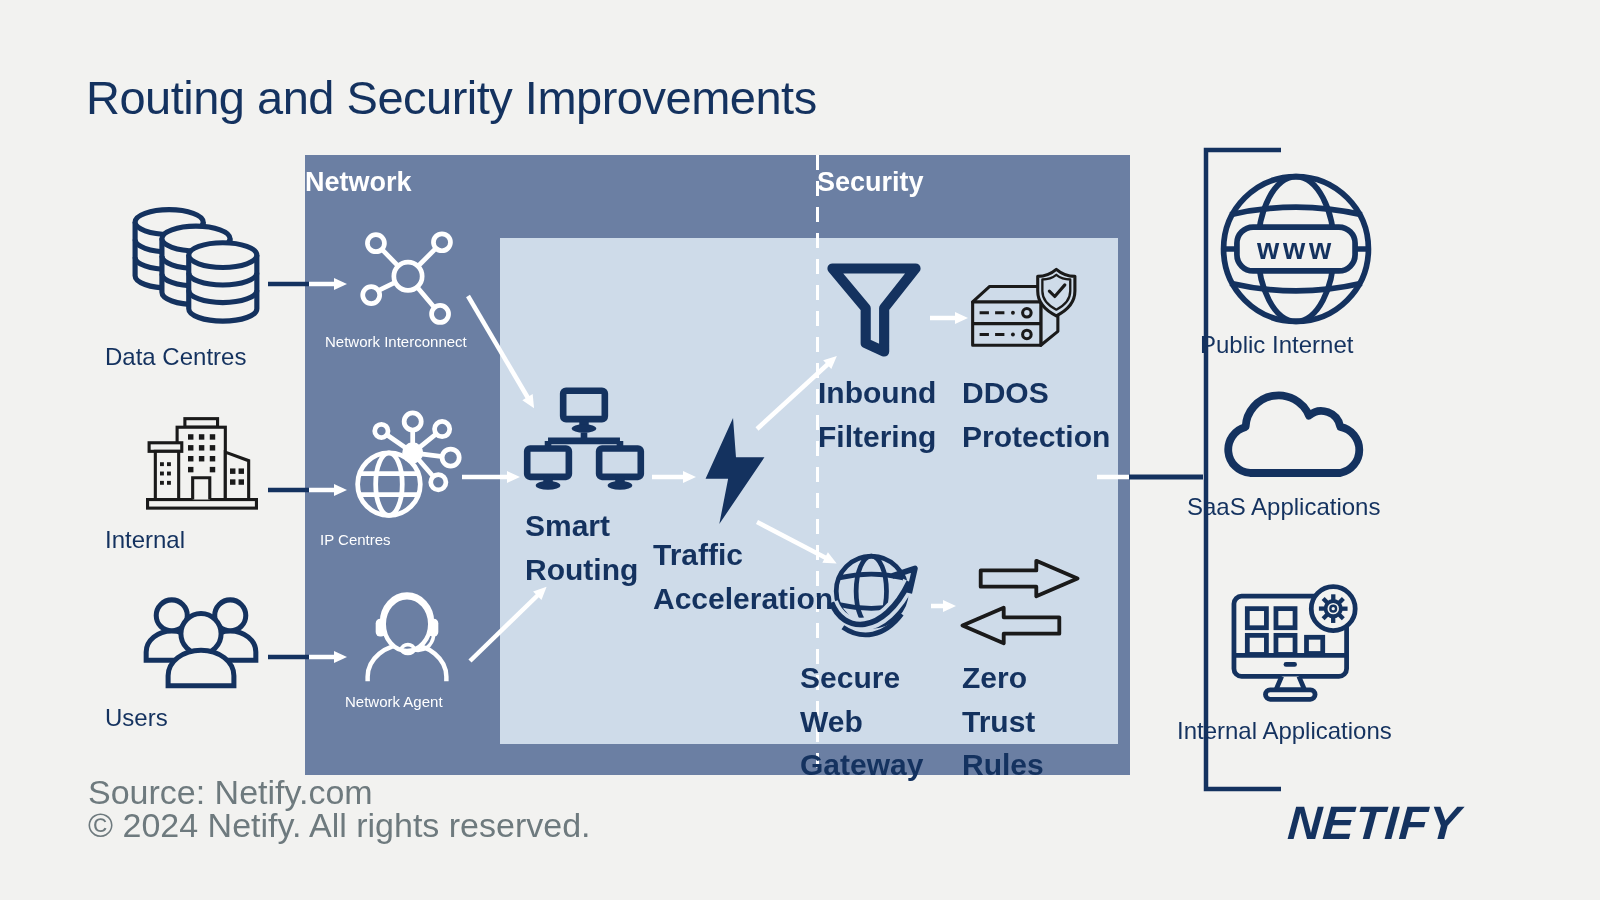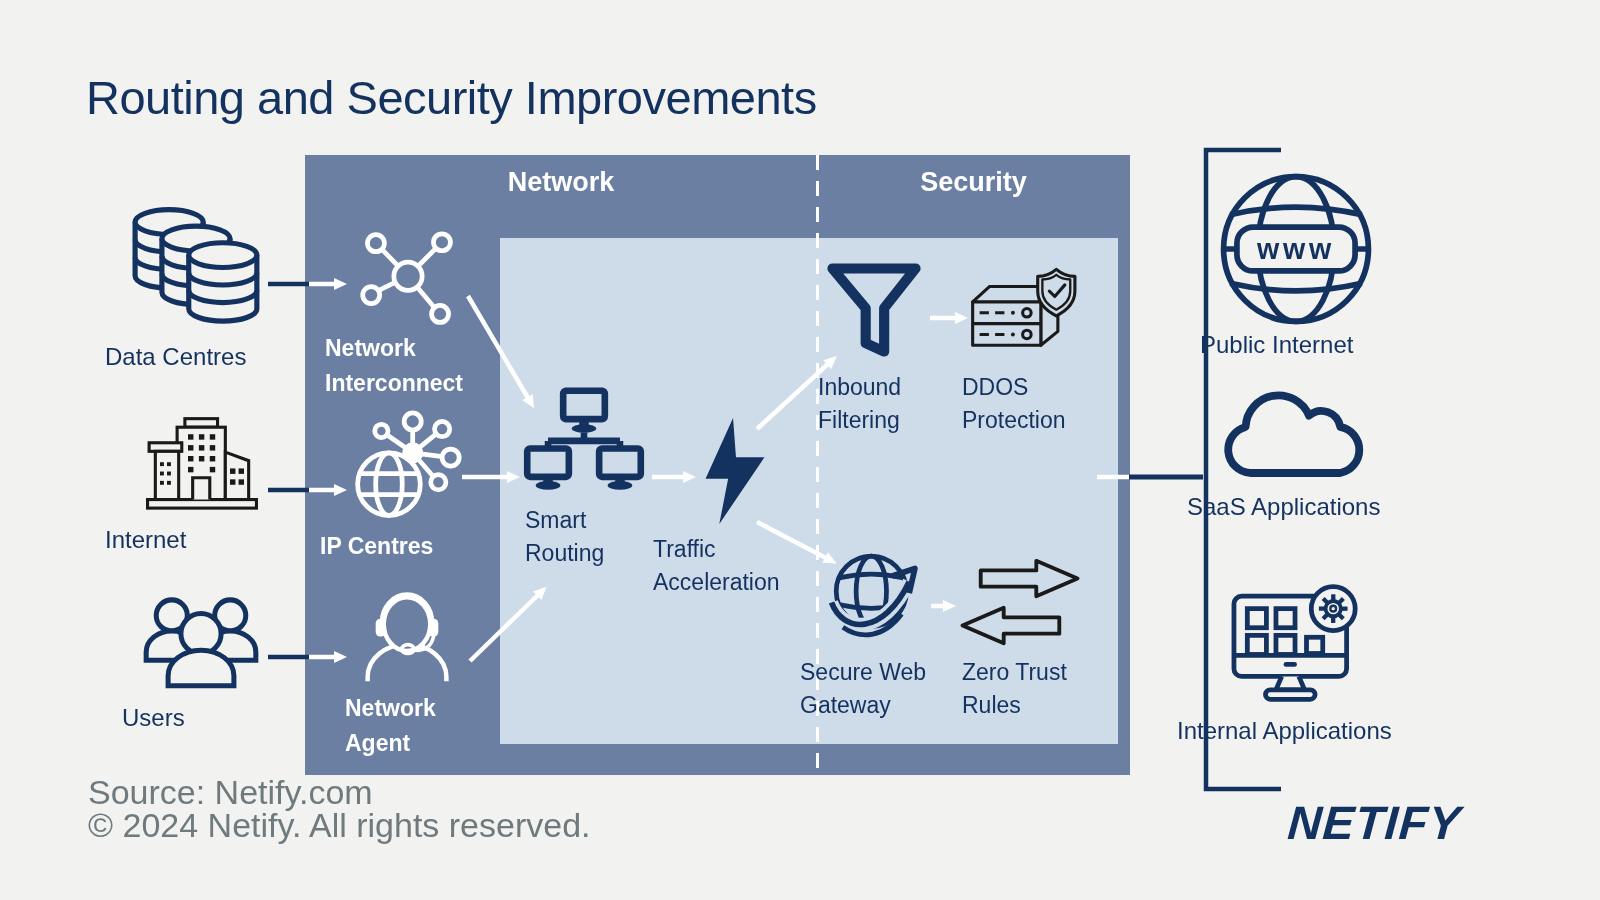--- a/index.html
+++ b/index.html
@@ -6,28 +6,28 @@
     --bg:#F2F2F0; --panel:#6B7FA3; --panel-inner:#CEDBE9;
     --navy:#14325F; --ink:#1A1A1A; --white:#FFFFFF; --footer:#6E7A7E;
   }
   *{margin:0;padding:0;box-sizing:border-box}
   html,body{width:1600px;height:900px;overflow:hidden}
   body{background:var(--bg);font-family:"Liberation Sans",sans-serif;position:relative}
   .abs{position:absolute}
   .page-title{left:86px;top:70px;font-size:47px;font-weight:400;letter-spacing:-.5px;color:var(--navy);z-index:4}
   .panel{left:305px;top:155px;width:825px;height:620px;background:var(--panel);z-index:1}
   .panel-inner{left:500px;top:238px;width:618px;height:506px;background:var(--panel-inner);z-index:1}
-  .hdr{color:var(--white);font-size:27px;font-weight:700;text-align:center;z-index:4}
+  .hdr{color:var(--white);font-size:27px;font-weight:700;text-align:left;z-index:4}
   .icon-box{z-index:3}
   .icon-box svg{display:block;width:100%;height:100%;overflow:visible}
   .ic-navy{color:var(--navy)} .ic-white{color:var(--white)} .ic-black{color:var(--ink)}
   .lbl{text-align:left;z-index:4}
   .lbl.n{color:var(--navy);font-size:24px;font-weight:500;line-height:1.35}
-  .lbl.w{color:var(--white);font-size:23px;font-weight:700;line-height:1.5}
-  .lbl.b{color:var(--navy);font-size:23px;font-weight:400;line-height:1.45}
+  .lbl.w{color:var(--white);font-size:15px;font-weight:400;line-height:1.5}
+  .lbl.b{color:var(--navy);font-size:30px;font-weight:700;line-height:1.45}
   .overlay{left:0;top:0;z-index:2;pointer-events:none}
   .arrow-w{stroke:var(--white);stroke-width:4.5;fill:none}
   .arrow-n{stroke:var(--navy);stroke-width:4.5;fill:none}
   .divider{stroke:var(--white);stroke-width:3;stroke-dasharray:15 11;fill:none}
   .footer-line{color:var(--footer);font-size:34px;z-index:4}
   .brand-logo{left:1288px;top:795px;color:var(--navy);font-size:47px;font-weight:700;font-style:italic;letter-spacing:1px;z-index:4;transform:skewX(-4deg)}
 </style>
 </head>
 <body>
 
@@ -124,33 +124,33 @@
       <rect x="16" y="82" width="5" height="5"></rect>
         <rect x="25" y="82" width="5" height="5"></rect>
       <rect x="106" y="66" width="7" height="7"></rect>
         <rect x="117" y="66" width="7" height="7"></rect>
       <rect x="106" y="80" width="7" height="7"></rect>
         <rect x="117" y="80" width="7" height="7"></rect>
     </g>
     <path d="M58,106 V78 h22 V106" style="fill:var(--bg)"></path>
   </svg>
 </div>
-<div class="abs lbl n" style="left:105px;top:524px;width:190px">Internet</div>
+<div class="abs lbl n" style="left:105px;top:524px;width:190px">Internal</div>
 
 <div class="abs icon-box ic-navy" style="left:138px;top:588px;width:126px;height:106px">
   <svg viewBox="-3 -3 136 116" stroke="currentColor" stroke-width="5.5">
     <circle cx="33" cy="27" r="17" style="fill:var(--bg)"></circle>
     <path d="M5,76 v-9 a28,23 0 0 1 56,0 v9 z" style="fill:var(--bg)"></path>
     <circle cx="97" cy="27" r="17" style="fill:var(--bg)"></circle>
     <path d="M69,76 v-9 a28,23 0 0 1 56,0 v9 z" style="fill:var(--bg)"></path>
     <circle cx="65" cy="47" r="22" style="fill:var(--bg)"></circle>
     <path d="M29,104 v-11 a36,28 0 0 1 72,0 v11 z" style="fill:var(--bg)"></path>
   </svg>
 </div>
-<div class="abs lbl n" style="left:122px;top:702px;width:190px">Users</div>
+<div class="abs lbl n" style="left:105px;top:702px;width:190px">Users</div>
 
 <div class="abs icon-box ic-white" style="left:356px;top:230px;width:104px;height:100px">
   <svg viewBox="-3 -3 110 106" stroke="currentColor" stroke-width="5">
     <path d="M52,46 L20,13 M52,46 L86,12 M52,46 L15,64 M52,46 L84,84"></path>
     <circle cx="52" cy="46" r="15" style="fill:var(--panel)"></circle>
     <circle cx="18" cy="11" r="9" style="fill:var(--panel)"></circle>
       <circle cx="88" cy="10" r="9" style="fill:var(--panel)"></circle>
     <circle cx="13" cy="66" r="9" style="fill:var(--panel)"></circle>
       <circle cx="86" cy="86" r="9" style="fill:var(--panel)"></circle>
   </svg>

